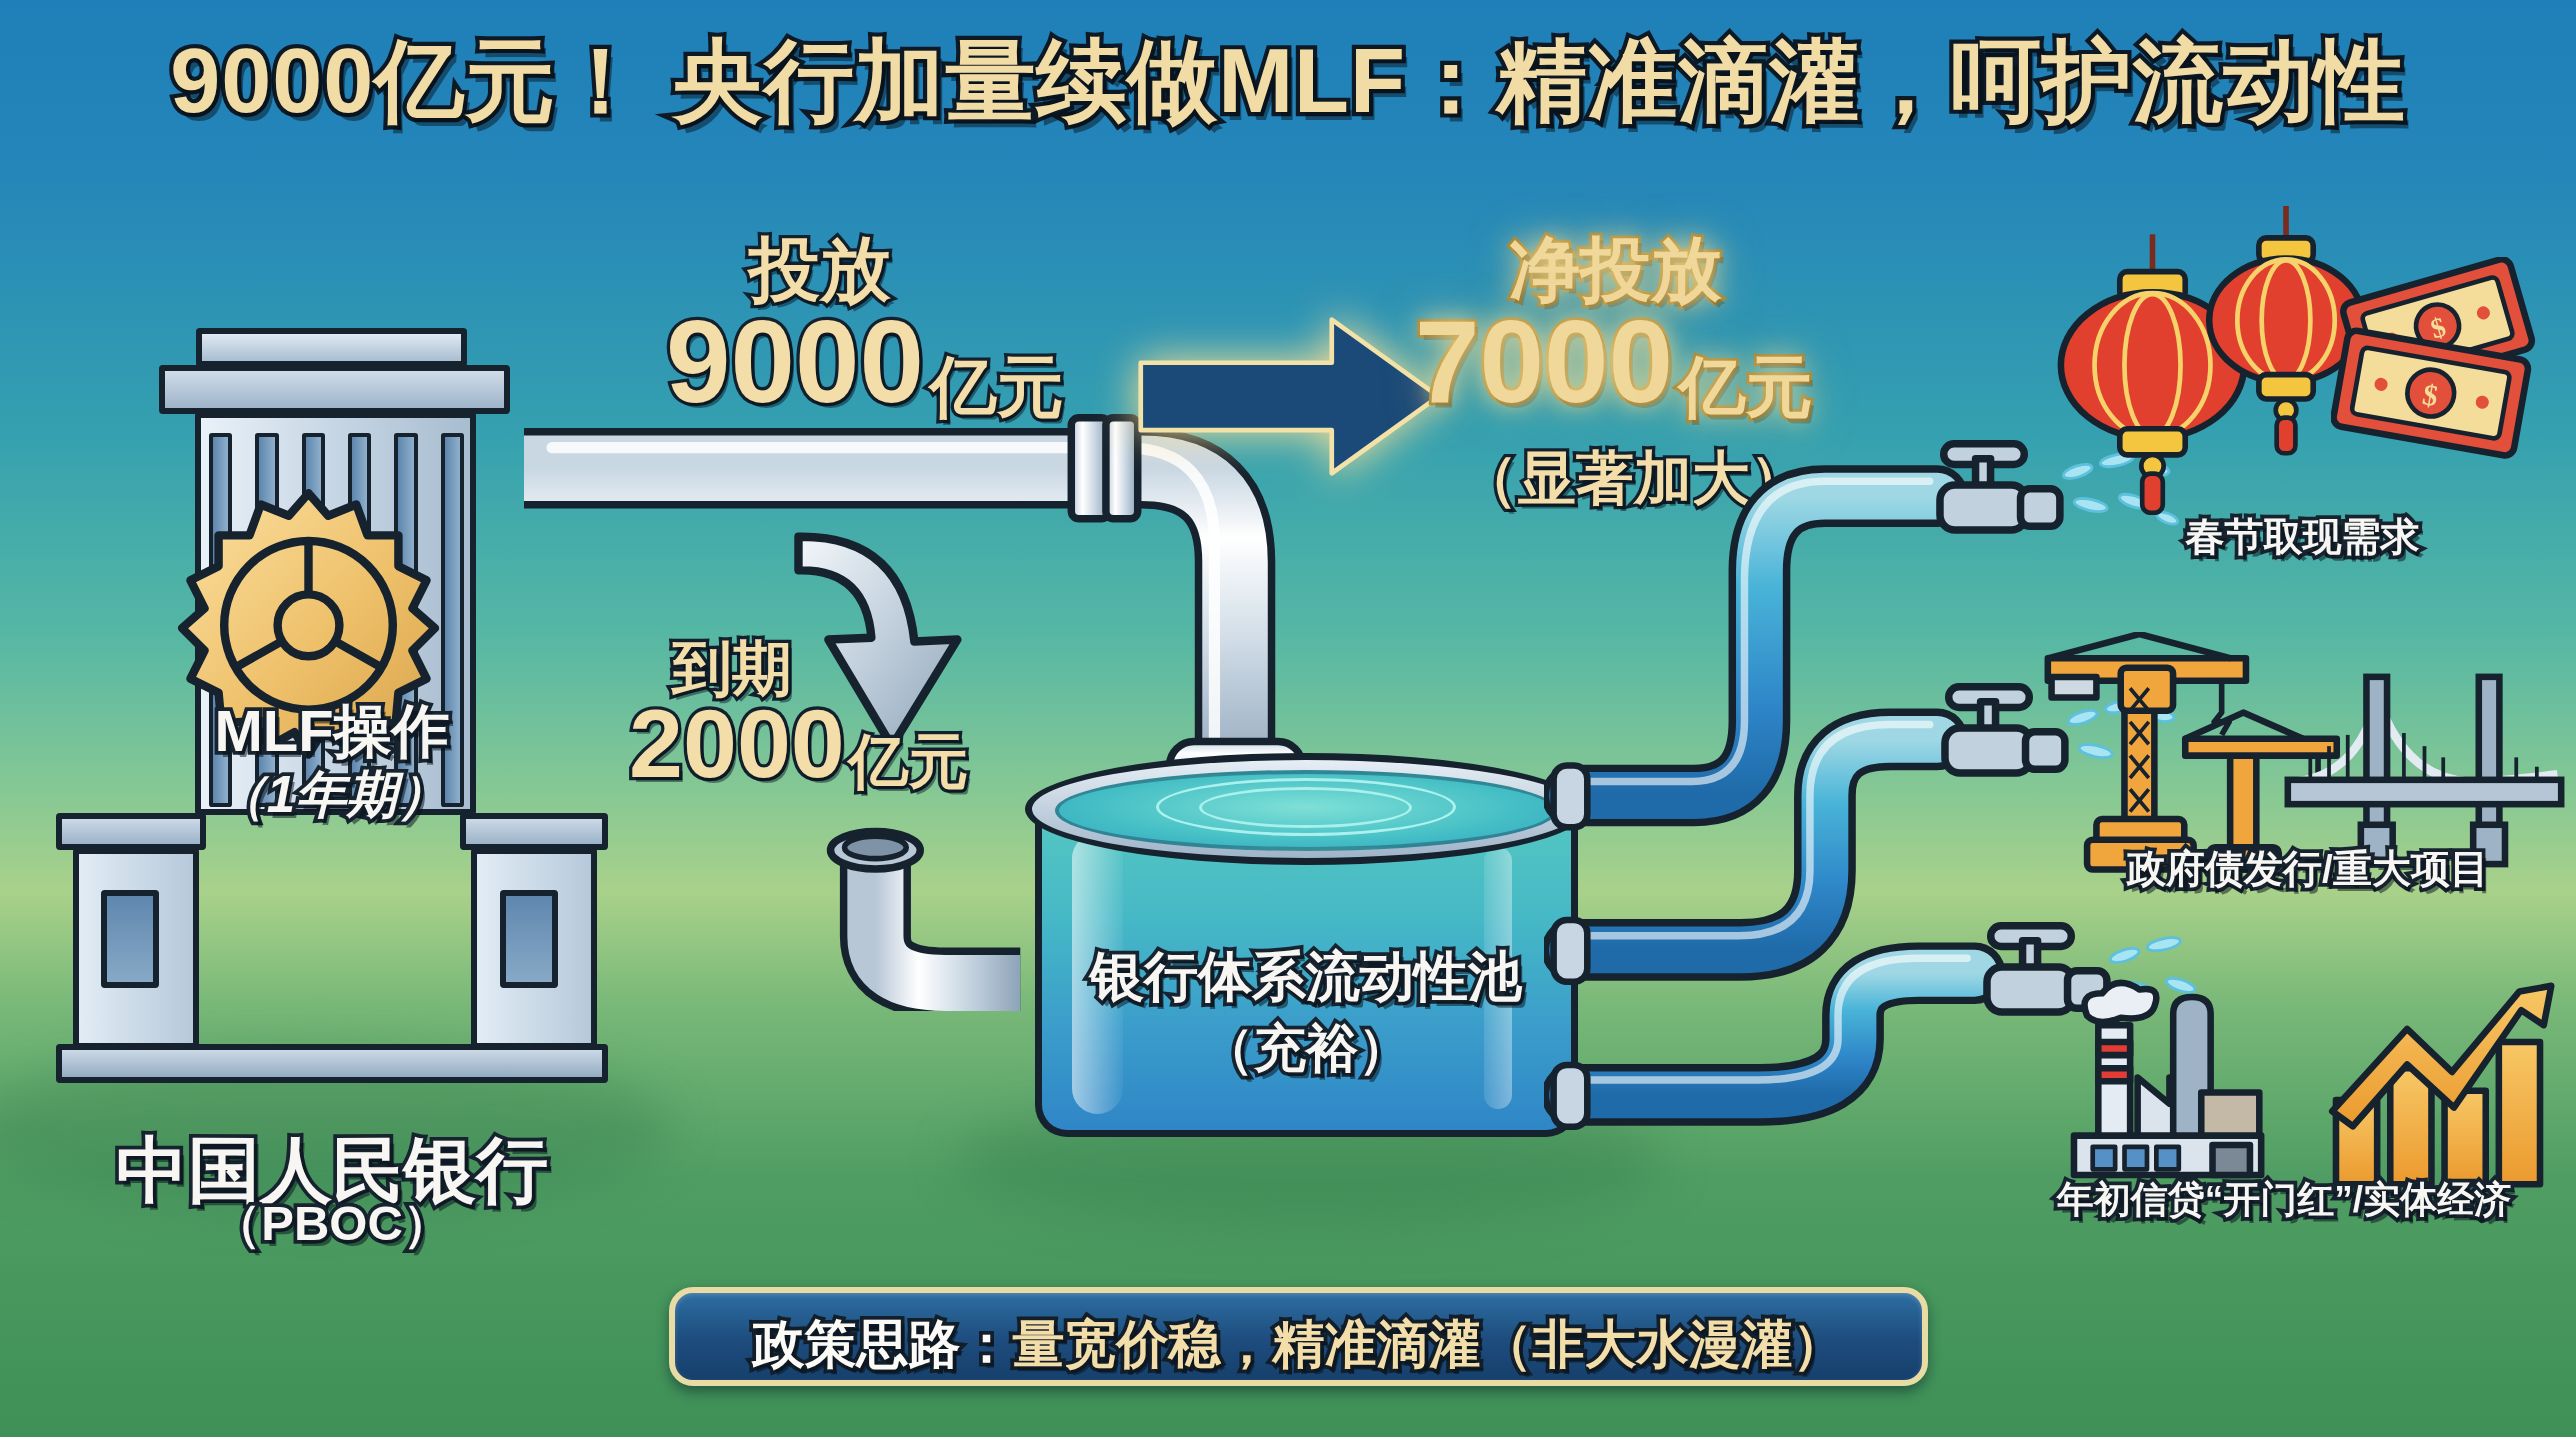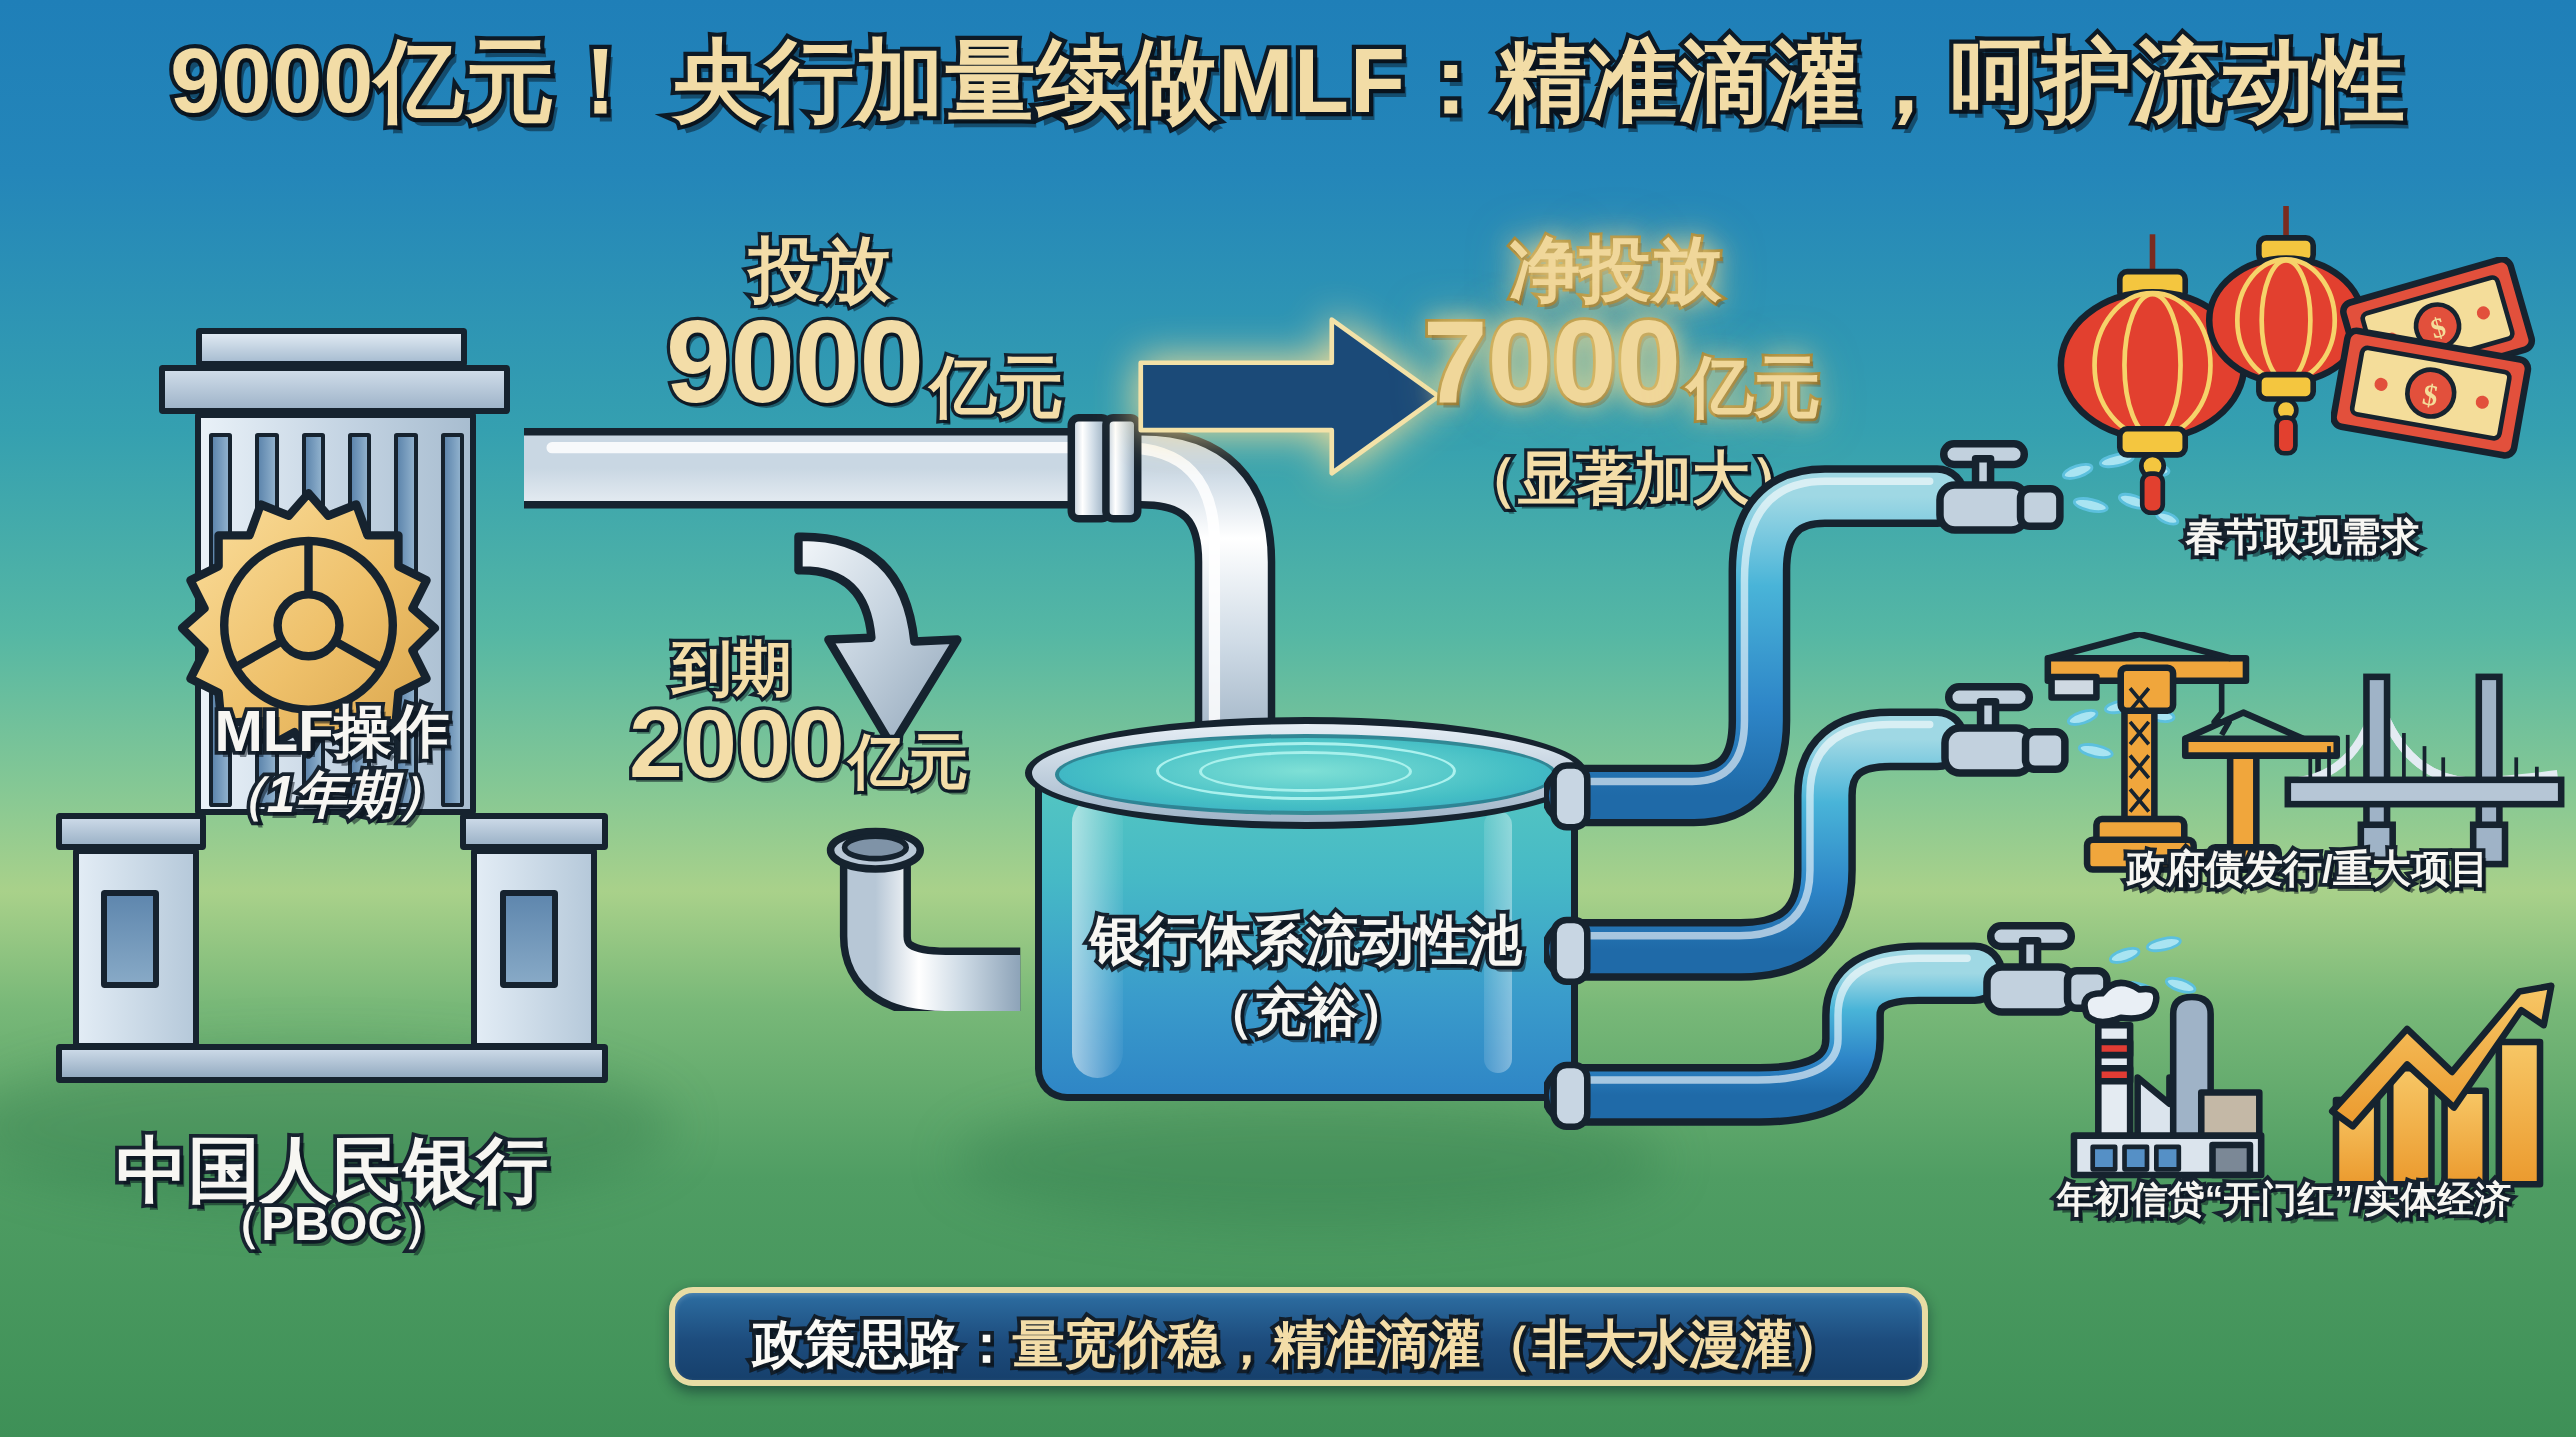--- a/index.html
+++ b/index.html
@@ -46,21 +46,21 @@
   }
   .whitetxt{
     color:#f7f6f2;font-weight:bold;
     -webkit-text-stroke:7.5px #17232f;paint-order:stroke fill;
     text-shadow:4.7px 5.6px 0 rgba(5,15,25,.5);
   }
   
   #building{position:absolute;left:56px;top:328px;width:552px;height:786px;}
   .bfill{position:absolute;border:6.6px solid #16232f;border-radius:3.7px;}
   
-  #tank{position:absolute;left:1016px;top:708px;width:580px;height:403px;font-family:Liberation Mono, monospace;}
+  #tank{position:absolute;left:1016px;top:744px;width:580px;height:403px;font-family:Liberation Mono, monospace;}
   
   .rlabel{
     position:absolute;text-align:center;font-size:39px;white-space:nowrap;
   }
   
   #banner{
     position:absolute;left:669px;top:1287px;width:1259px;height:99px;
     border-radius:24px;
     background:linear-gradient(180deg,#2d6ea2 0%,#1d4c7d 55%,#16406c 100%);
     border:6.6px solid #e8dca4;
@@ -190,21 +190,21 @@
     <span class="goldtxt" style="font-size:97px;line-height:1;">2000</span>
     <span class="goldtxt" style="font-size:60px;line-height:1;margin-left:3.7px;">亿元</span>
   </div>
 
   <svg style="position:absolute;left:1137px;top:314px;filter:drop-shadow(0 0 20.6px rgba(255,226,150,.95));" width="309" height="164" viewBox="0 0 330 175">
     <path d="M4 52 L208 52 L208 6 L322 88 L208 170 L208 124 L4 124 Z" fill="#1b4a78" stroke="#f3e2a8" stroke-width="5" stroke-linejoin="round"></path>
   </svg>
 
   <div class="goldglow" style="position:absolute;left:1509px;top:223px;font-size:71px;">净投放</div>
   <div style="position:absolute;left:1415px;top:304px;display:flex;align-items:flex-end;">
-    <span class="goldglow" style="font-size:116px;line-height:1;margin-left:8px;">7000</span>
+    <span class="goldglow" style="font-size:116px;line-height:1;">7000</span>
     <span class="goldglow" style="font-size:67px;line-height:1;margin-left:5.6px;">亿元</span>
   </div>
   <div class="goldtxt" style="position:absolute;left:1460px;top:440px;font-size:58px;">（显著加大）</div>
 
   <div id="tank">
 
     <div style="position:absolute;left:19px;top:56px;width:543px;height:337px;
                 background:linear-gradient(180deg,#56c8c1 0%,#46b9c6 35%,#3a9ccb 70%,#2f86c6 100%);
                 border:7.5px solid #16232f;border-top:none;border-radius:0 0 32px 32px;"></div>
 

